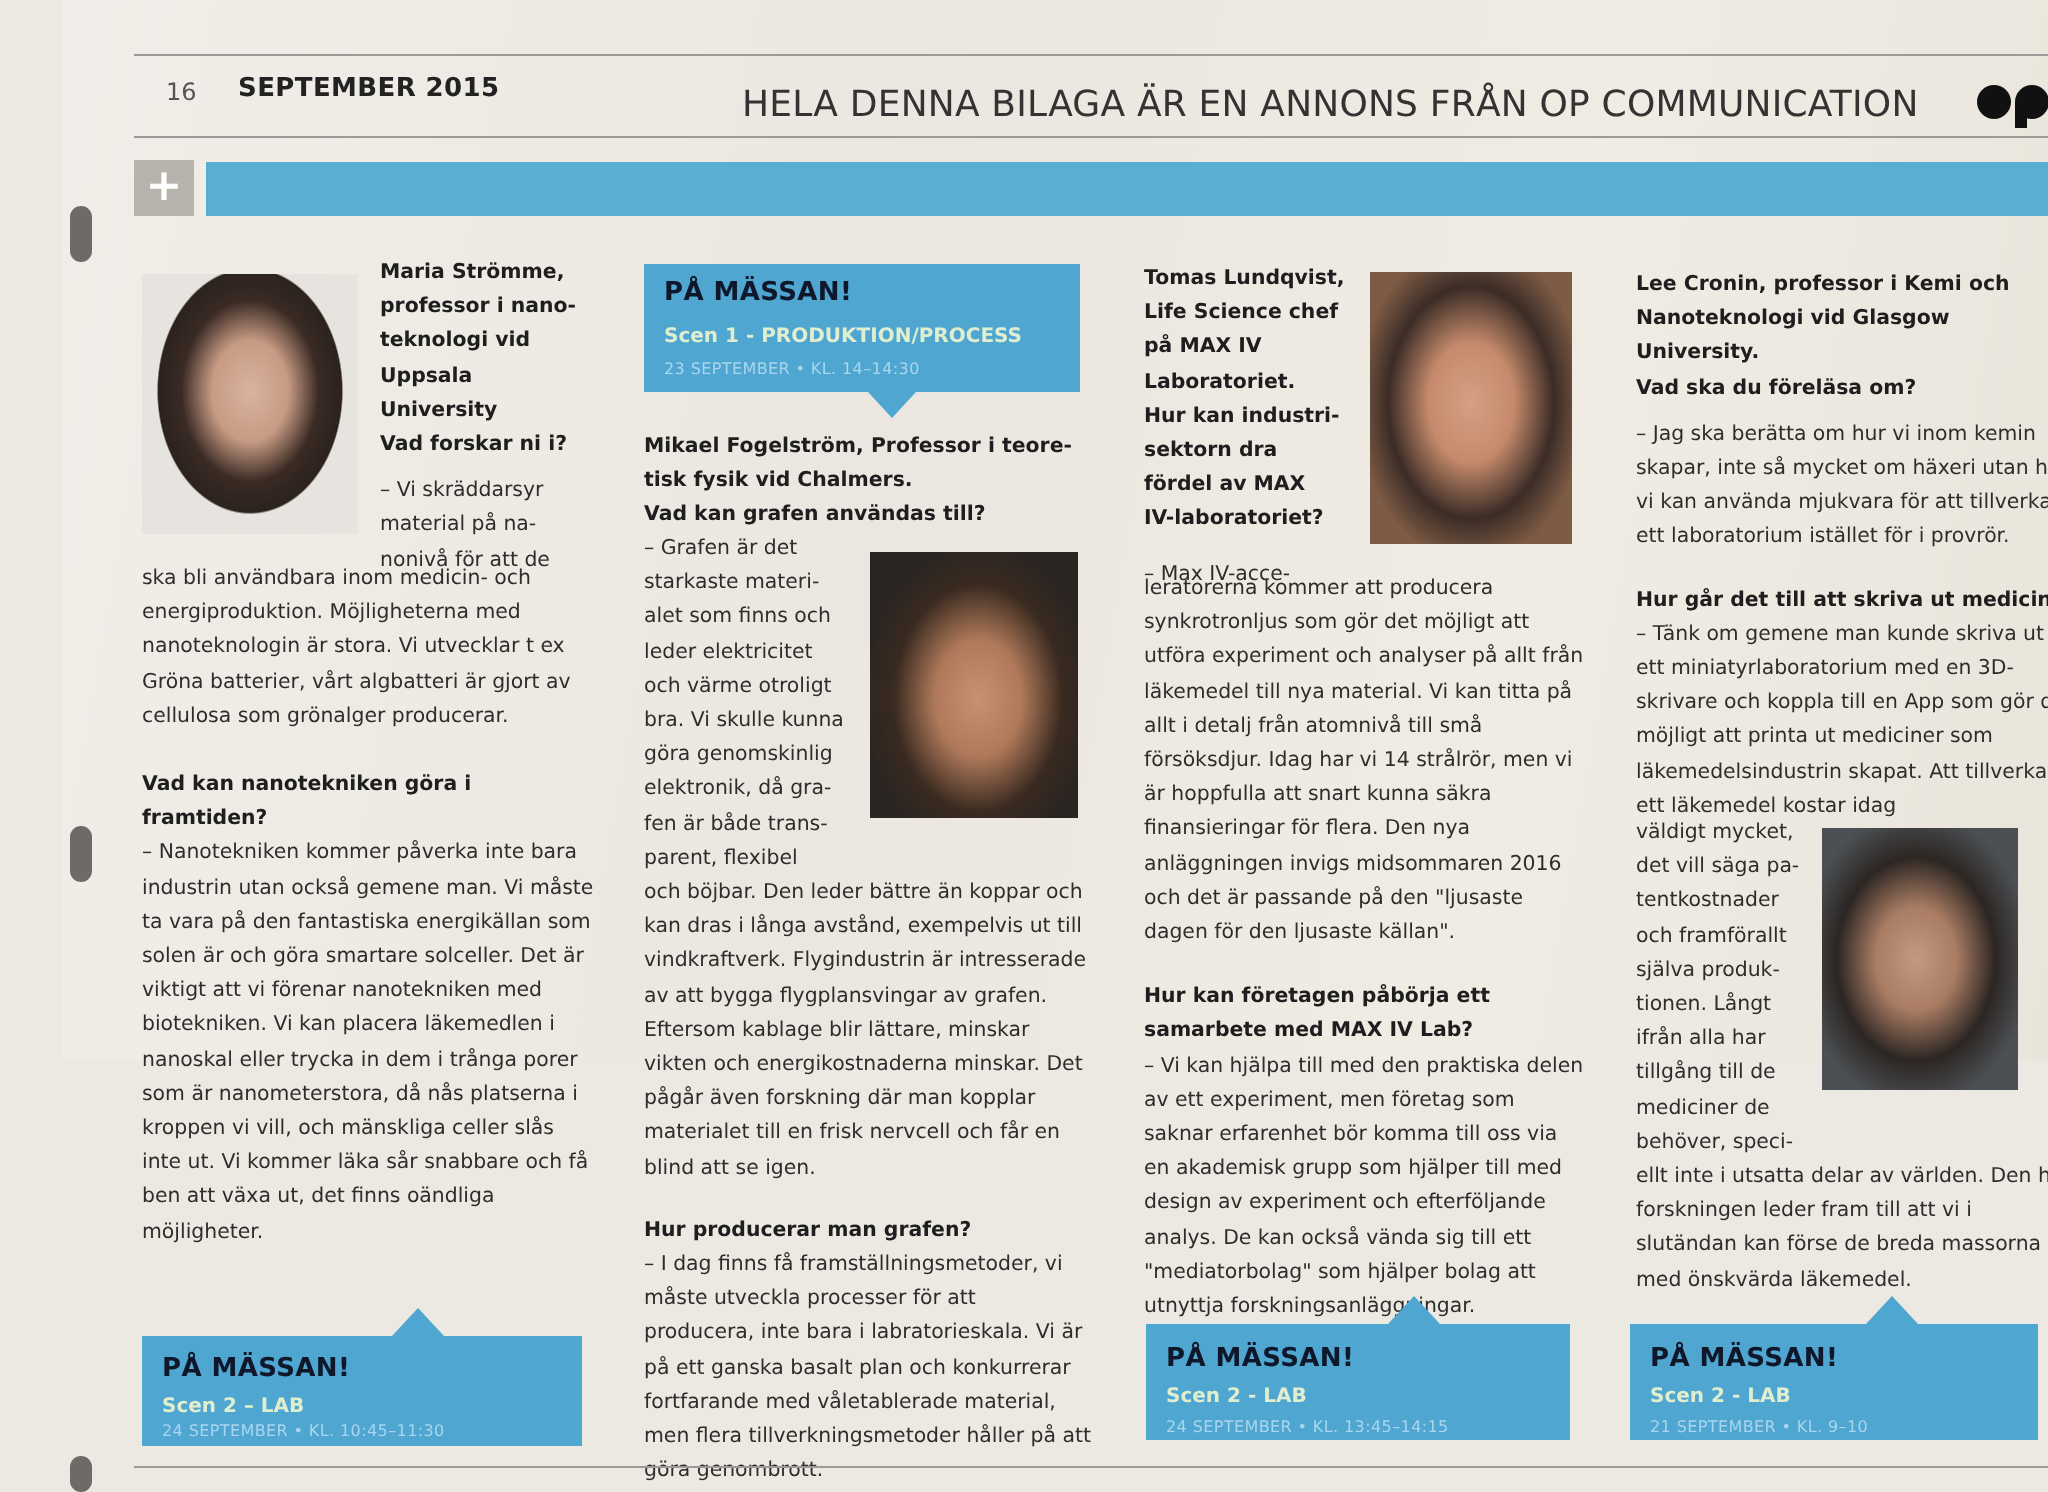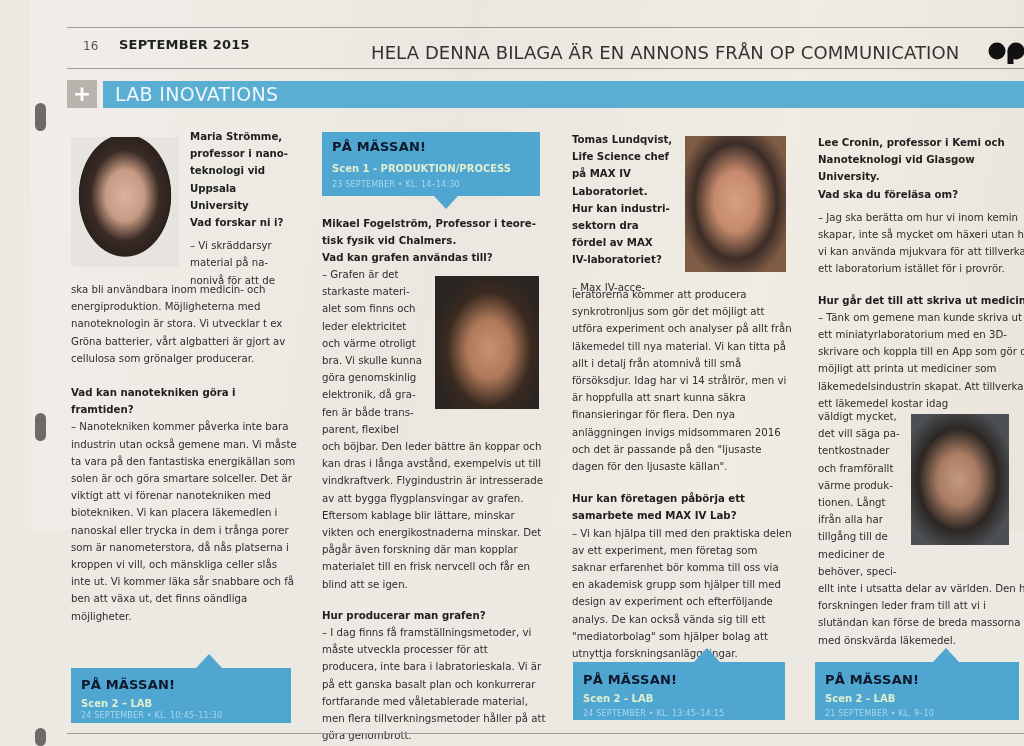--- a/index.html
+++ b/index.html
@@ -46,21 +46,20 @@
   <svg class="logo" viewBox="0 0 40 24">
     <circle cx="9" cy="11" r="8.5" fill="#111"></circle>
     <circle cx="28" cy="11" r="8.5" fill="#111"></circle>
     <rect x="19.5" y="11" width="6" height="13" fill="#111"></rect>
   </svg>
   <div class="hline" style="left:36px;top:68px;width:968px;"></div>
 
   <div class="banner">
     <div class="plus">+</div>
     <div class="bar"></div>
-    <div class="title">LAB INOVATIONS</div>
   </div>
 
   <div class="photo ph-woman" style="left:40px;top:137px;width:108px;height:130px;"></div>
   <div class="col" style="left:159px;top:128px;width:110px;">
     <p class="q">Maria Strömme,</p>
     <p class="q">professor i nano-</p>
     <p class="q">teknologi vid</p>
     <p class="q">Uppsala</p>
     <p class="q">University</p>
     <p class="q">Vad forskar ni i?</p>
@@ -146,21 +145,21 @@
     <div style="height:14px"></div>
     <p class="q">Hur går det till att skriva ut medicin?</p>
     <p>– Tänk om gemene man kunde skriva ut ett miniatyrlaboratorium med en 3D-skrivare och koppla till en App som gör det möjligt att printa ut mediciner som läkemedelsindustrin skapat. Att tillverka ett läkemedel kostar idag</p>
   </div>
   <div class="photo ph-lee" style="left:880px;top:414px;width:98px;height:131px;"></div>
   <div class="col" style="left:787px;top:408px;width:92px;">
     <p>väldigt mycket,</p>
     <p>det vill säga pa-</p>
     <p>tentkostnader</p>
     <p>och framförallt</p>
-    <p>värme produk-</p>
+    <p>själva produk-</p>
     <p>tionen. Långt</p>
     <p>ifrån alla har</p>
     <p>tillgång till de</p>
     <p>mediciner de</p>
     <p>behöver, speci-</p>
   </div>
   <div class="col" style="left:787px;top:580px;width:220px;">
     <p>ellt inte i utsatta delar av världen. Den här forskningen leder fram till att vi i slutändan kan förse de breda massorna med önskvärda läkemedel.</p>
   </div>
   <div class="tri-up" style="left:902px;top:648px;"></div>

